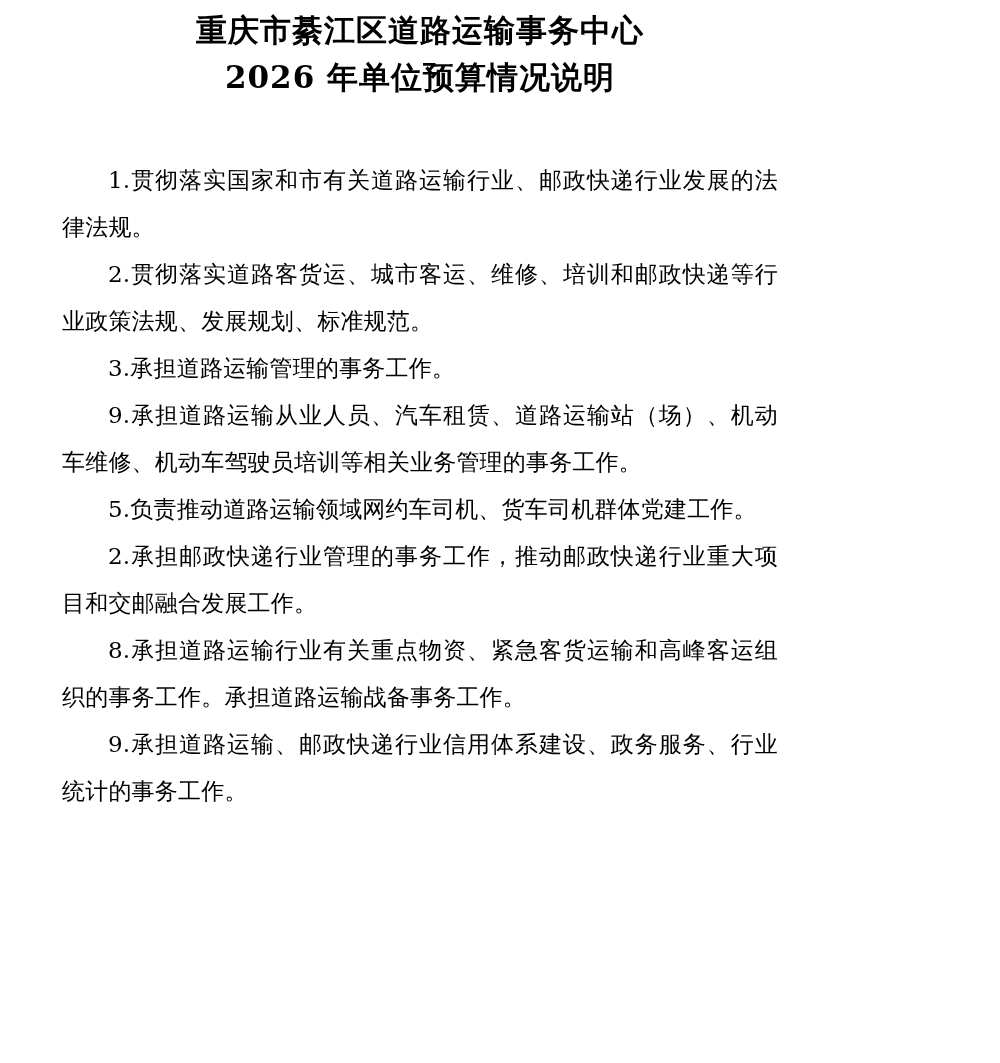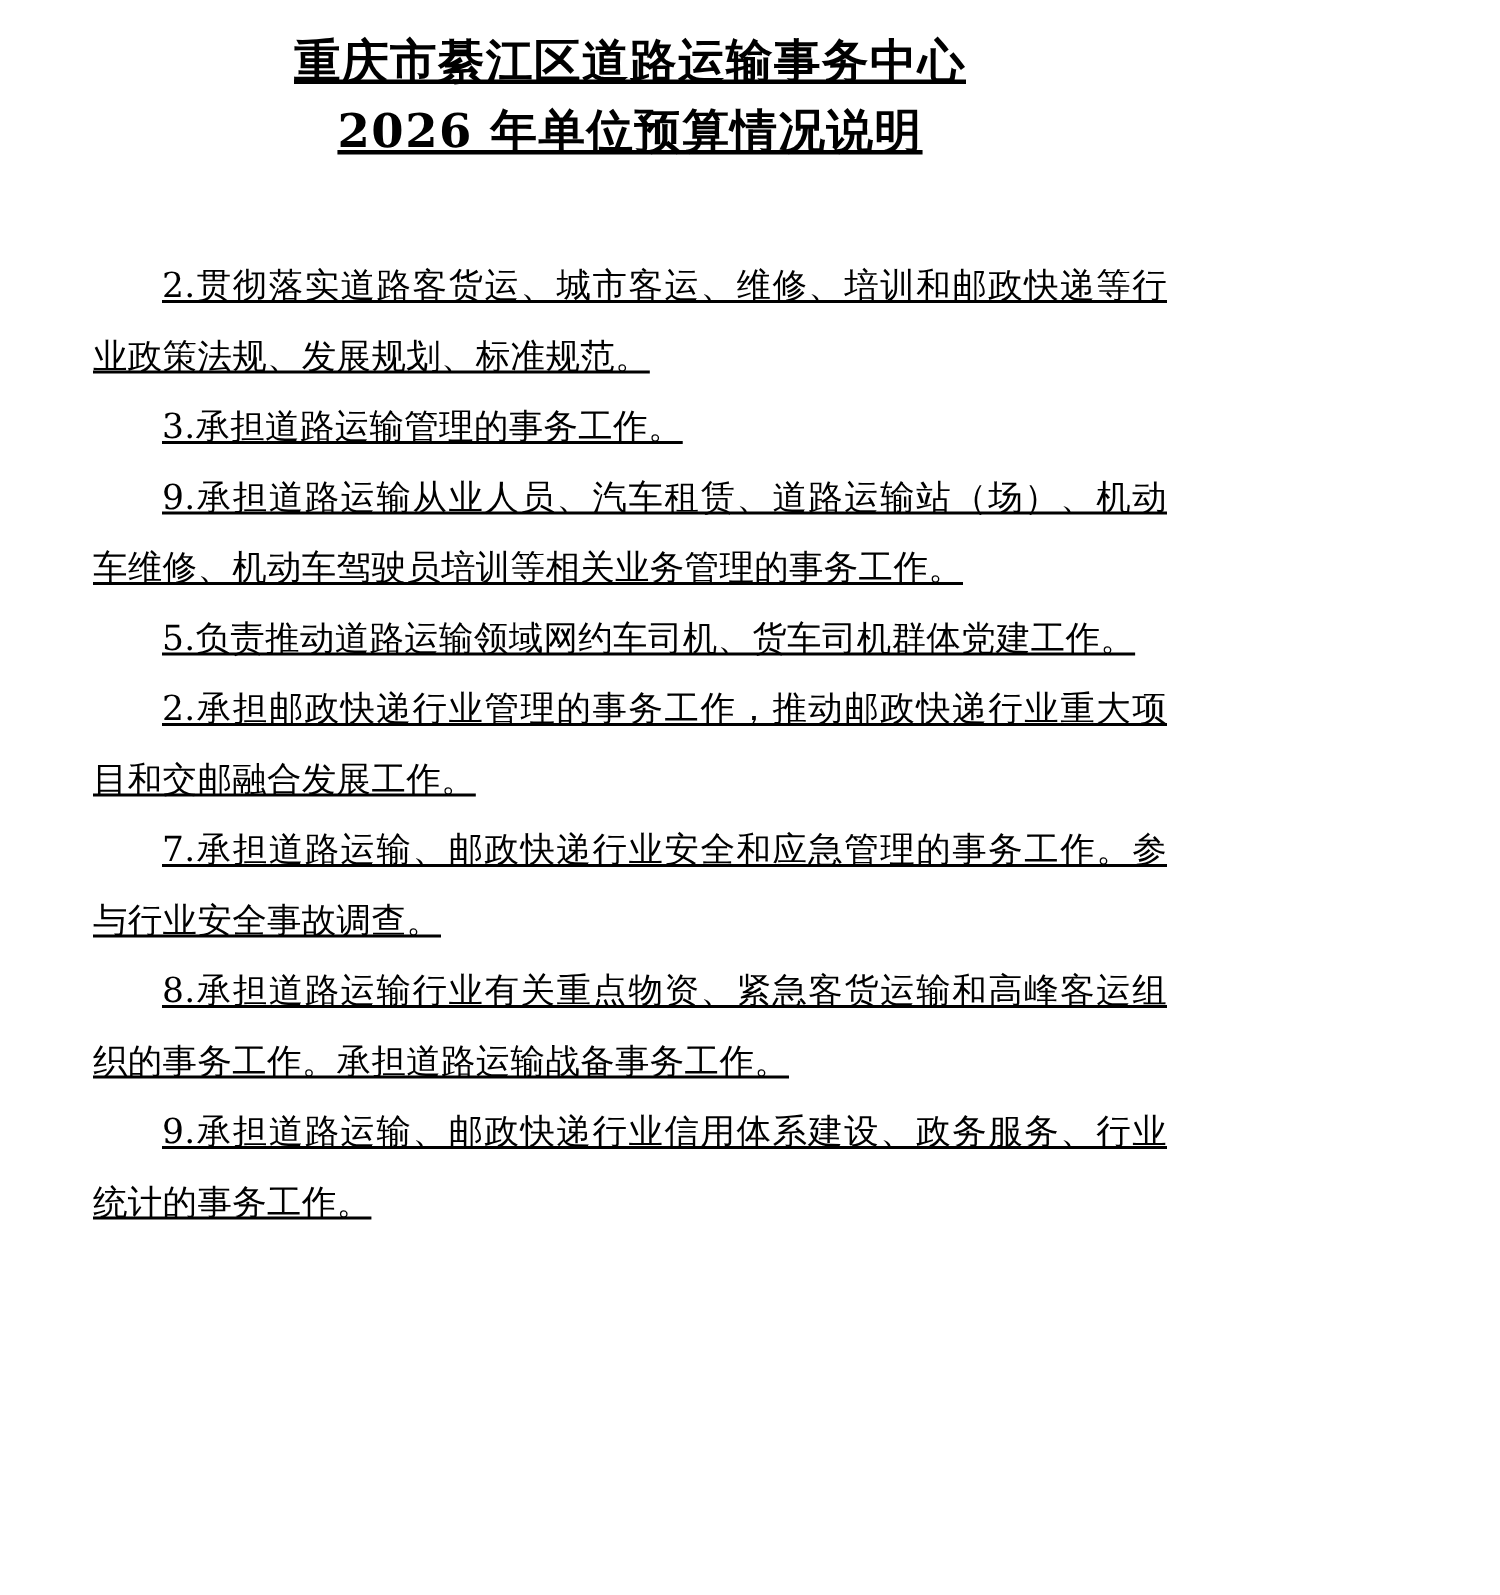--- a/index.html
+++ b/index.html
@@ -11,23 +11,22 @@
     width: 1000px;
     height: 1063px;
     font-family: "DejaVu Serif", "Liberation Serif", serif;
     color: #000000;
     overflow: hidden;
   }
   .page {
     width: 840px;
     height: 1063px;
     box-sizing: border-box;
-    padding: 12px 62px 0 62px;
+    padding: 1px 62px 0 62px;
     position: relative;
-    text-decoration: underline;
   }
   .doc-title {
     text-align: center;
     font-weight: bold;
     font-size: 31px;
     line-height: 47px;
     letter-spacing: 1px;
     margin: 0;
     padding-top: 6px;
   }
@@ -69,22 +68,22 @@
 
   <div class="doc-title">
     <span class="line">重庆市綦江区道路运输事务中心</span>
     <span class="line">2026 年单位预算情况说明</span>
   </div>
 
   <div class="spacer-after-title"></div>
 
 
 
+  <p class="para">1.贯彻落实国家和市有关道路运输行业、邮政快递行业发展的法律法规。</p>
   <p class="para">2.贯彻落实道路客货运、城市客运、维修、培训和邮政快递等行业政策法规、发展规划、标准规范。</p>
   <p class="para">3.承担道路运输管理的事务工作。</p>
   <p class="para">9.承担道路运输从业人员、汽车租赁、道路运输站（场）、机动车维修、机动车驾驶员培训等相关业务管理的事务工作。</p>
   <p class="para">5.负责推动道路运输领域网约车司机、货车司机群体党建工作。</p>
   <p class="para">2.承担邮政快递行业管理的事务工作，推动邮政快递行业重大项目和交邮融合发展工作。</p>
-  <p class="para">7.承担道路运输、邮政快递行业安全和应急管理的事务工作。参与行业安全事故调查。</p>
   <p class="para">8.承担道路运输行业有关重点物资、紧急客货运输和高峰客运组织的事务工作。承担道路运输战备事务工作。</p>
   <p class="para">9.承担道路运输、邮政快递行业信用体系建设、政务服务、行业统计的事务工作。</p>
 
 </div>
 
 </body></html>

